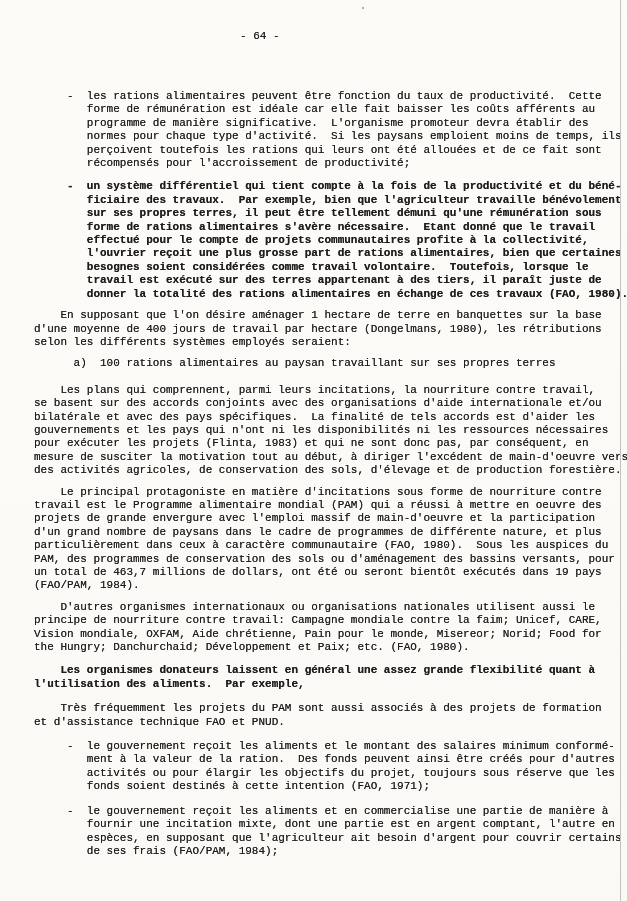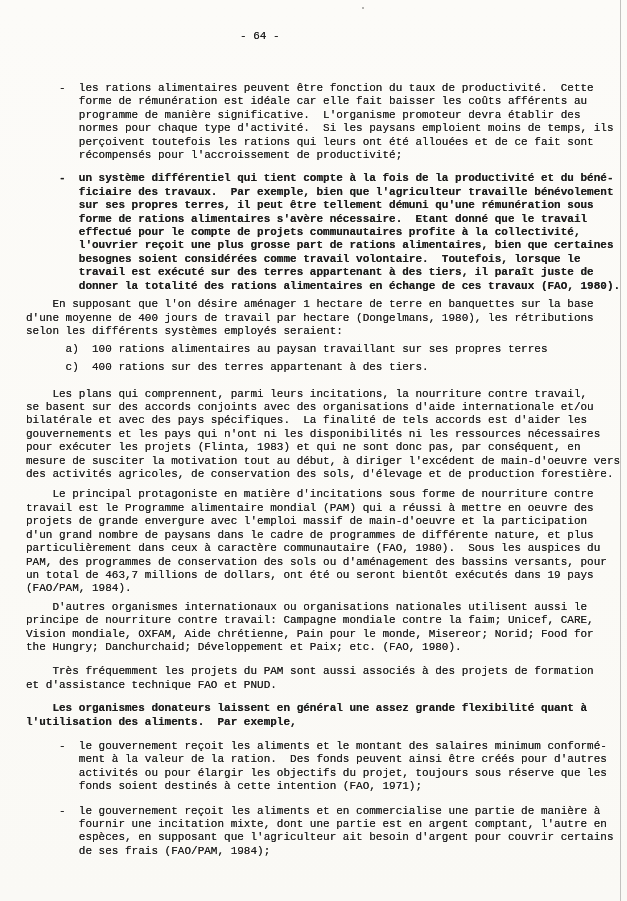--- a/index.html
+++ b/index.html
@@ -25,21 +25,21 @@
     position: absolute;
     top: 30px;
     left: 240px;
   }
   .doc-body {
     position: absolute;
     top: 82px;
     left: 26px;
     right: 0;
   }
-  .block { margin: 0; }
+  .block { margin: 8px; }
   .mt5   { margin-top: 5px; }
   .mt45  { margin-top: 4.5px; }
   .mt7   { margin-top: 7px; }
   .mt10  { margin-top: 10px; font-weight: bold; }
   .mt11  { margin-top: 11px; }
   .mt13  { margin-top: 13px; }
   .scan-edge-line {
     position: absolute;
     top: 0;
     bottom: 0;
@@ -80,21 +80,20 @@
         travail est exécuté sur des terres appartenant à des tiers, il paraît juste de
         donner la totalité des rations alimentaires en échange de ces travaux (FAO, 1980).</div>
 
   <div class="typewriter block mt5">    En supposant que l'on désire aménager 1 hectare de terre en banquettes sur la base
 d'une moyenne de 400 jours de travail par hectare (Dongelmans, 1980), les rétributions
 selon les différents systèmes employés seraient:</div>
 
   <div class="typewriter block mt5">      a)  100 rations alimentaires au paysan travaillant sur ses propres terres</div>
 
 
-  <div class="typewriter block mt45">      c)  400 rations sur des terres appartenant à des tiers.</div>
 
   <div class="typewriter block mt13">    Les plans qui comprennent, parmi leurs incitations, la nourriture contre travail,
 se basent sur des accords conjoints avec des organisations d'aide internationale et/ou
 bilatérale et avec des pays spécifiques.  La finalité de tels accords est d'aider les
 gouvernements et les pays qui n'ont ni les disponibilités ni les ressources nécessaires
 pour exécuter les projets (Flinta, 1983) et qui ne sont donc pas, par conséquent, en
 mesure de susciter la motivation tout au début, à diriger l'excédent de main-d'oeuvre vers
 des activités agricoles, de conservation des sols, d'élevage et de production forestière.</div>
 
   <div class="typewriter block mt7">    Le principal protagoniste en matière d'incitations sous forme de nourriture contre
@@ -104,25 +103,25 @@
 particulièrement dans ceux à caractère communautaire (FAO, 1980).  Sous les auspices du
 PAM, des programmes de conservation des sols ou d'aménagement des bassins versants, pour
 un total de 463,7 millions de dollars, ont été ou seront bientôt exécutés dans 19 pays
 (FAO/PAM, 1984).</div>
 
   <div class="typewriter block mt5">    D'autres organismes internationaux ou organisations nationales utilisent aussi le
 principe de nourriture contre travail: Campagne mondiale contre la faim; Unicef, CARE,
 Vision mondiale, OXFAM, Aide chrétienne, Pain pour le monde, Misereor; Norid; Food for
 the Hungry; Danchurchaid; Développement et Paix; etc. (FAO, 1980).</div>
 
+  <div class="typewriter block mt10">    Les organismes donateurs laissent en général une assez grande flexibilité quant à
+l'utilisation des aliments.  Par exemple,</div>
+
   <div class="typewriter block mt11">    Très fréquemment les projets du PAM sont aussi associés à des projets de formation
 et d'assistance technique FAO et PNUD.</div>
-
-  <div class="typewriter block mt10">    Les organismes donateurs laissent en général une assez grande flexibilité quant à
-l'utilisation des aliments.  Par exemple,</div>
 
   <div class="typewriter block mt11">     -  le gouvernement reçoit les aliments et le montant des salaires minimum conformé-
         ment à la valeur de la ration.  Des fonds peuvent ainsi être créés pour d'autres
         activités ou pour élargir les objectifs du projet, toujours sous réserve que les
         fonds soient destinés à cette intention (FAO, 1971);</div>
 
   <div class="typewriter block mt11">     -  le gouvernement reçoit les aliments et en commercialise une partie de manière à
         fournir une incitation mixte, dont une partie est en argent comptant, l'autre en
         espèces, en supposant que l'agriculteur ait besoin d'argent pour couvrir certains
         de ses frais (FAO/PAM, 1984);</div>

